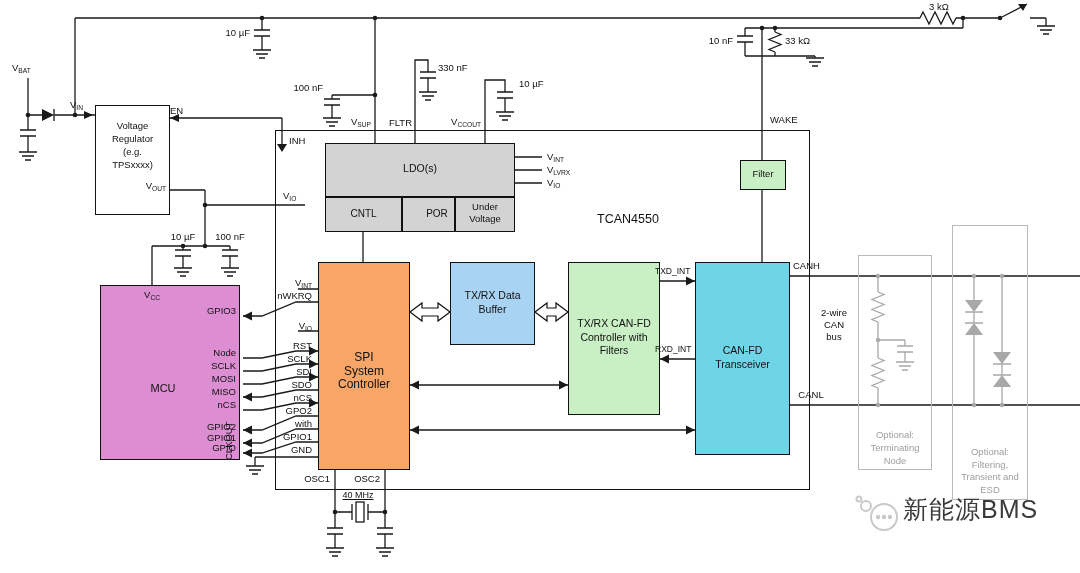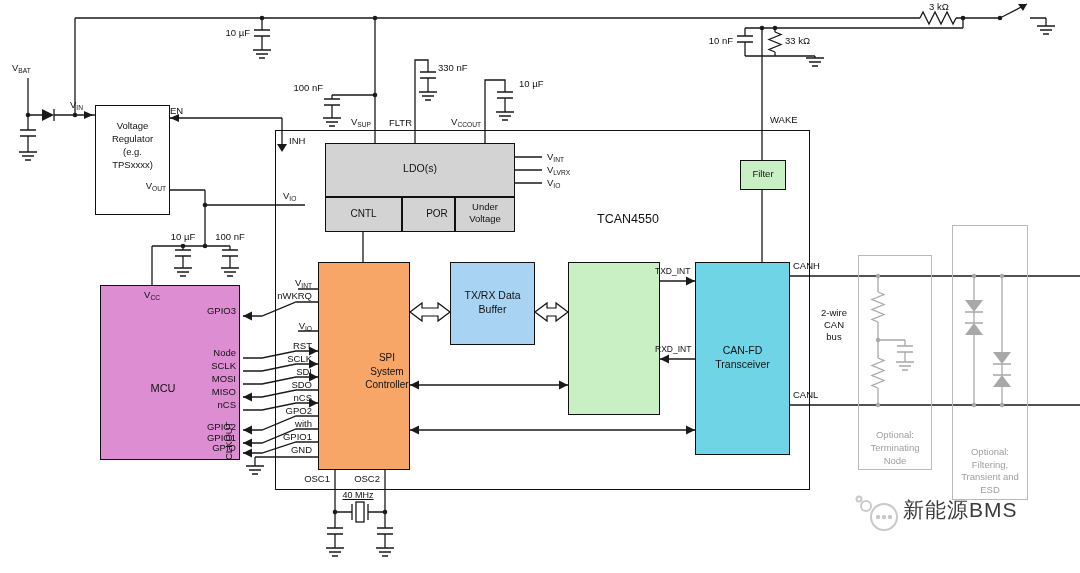--- a/index.html
+++ b/index.html
@@ -7,21 +7,21 @@
           font-family:"Liberation Sans",sans-serif;}
   #wires{position:absolute;left:0;top:0;z-index:1;}
   .blk{position:absolute;box-sizing:border-box;border:1.4px solid #111;z-index:2;}
   .lbl{position:absolute;font-size:9.5px;line-height:11px;color:#111;z-index:3;white-space:pre-line;}
   .c{text-align:center;}
   .r{text-align:right;}
   .bl{line-height:13.5px;}
   sub{font-size:0.7em;vertical-align:-0.28em;}
   .gray{color:#9e9e9e;}
   .vt{writing-mode:vertical-rl;transform:rotate(180deg);}
-  .wm{font-size:21px;color:#3a3a3a;letter-spacing:1px;}
+  .wm{font-size:25px;color:#3a3a3a;letter-spacing:1px;}
 </style>
 </head>
 <body>
 
 <div id="canvas">
 
   <svg id="wires" width="1080" height="573" viewBox="0 0 1080 573">
     <defs>
       <g id="g">
           <path d="M-9,0 H9 M-6,4 H6 M-3,8 H3"></path>
@@ -175,25 +175,28 @@
 
   <div class="lbl c bl" style="left:95px;top:119px;width:75px;line-height:13px;">Voltage
 Regulator
 (e.g.
 TPSxxxx)</div>
   <div class="lbl c" style="left:325px;top:163px;width:190px;font-size:10.5px;">LDO(s)</div>
   <div class="lbl c" style="left:325px;top:208px;width:77px;font-size:10px;">CNTL</div>
   <div class="lbl c" style="left:402px;top:208px;width:54px;font-size:10px;margin-left:8px;">POR</div>
   <div class="lbl c" style="left:455px;top:201px;width:60px;line-height:12px;">Under
 Voltage</div>
-  <div class="lbl c bl" style="left:318px;top:351px;width:92px;font-size:10px;margin-left:23px;">SPI
+  <div class="lbl c bl" style="left:318px;top:351px;width:92px;font-size:12px;">SPI
 System
 Controller</div>
   <div class="lbl c bl" style="left:450px;top:289px;width:85px;font-size:10.5px;">TX/RX Data
 Buffer</div>
+  <div class="lbl c bl" style="left:568px;top:317px;width:92px;font-size:10.5px;">TX/RX CAN-FD
+Controller with
+Filters</div>
   <div class="lbl c bl" style="left:695px;top:344px;width:95px;font-size:10.5px;">CAN-FD
 Transceiver</div>
   <div class="lbl c" style="left:740px;top:168px;width:46px;">Filter</div>
   <div class="lbl c" style="left:128px;top:383px;width:70px;font-size:11px;">MCU</div>
   <div class="lbl" style="left:597px;top:214px;font-size:12.5px;">TCAN4550</div>
   <div class="lbl vt" style="left:223px;top:406px;height:54px;">CLKOUT</div>
 
   <div class="lbl" style="left:12px;top:62px;width:34px;"><span>V</span><sub>BAT</sub></div>
   <div class="lbl" style="left:70px;top:99px;width:24px;"><span>V</span><sub>IN</sub></div>
   <div class="lbl" style="left:170px;top:105px;width:24px;">EN</div>
@@ -240,21 +243,21 @@
   <div class="lbl r" style="left:186px;top:373px;width:50px;">MOSI</div>
   <div class="lbl r" style="left:186px;top:386px;width:50px;">MISO</div>
   <div class="lbl r" style="left:186px;top:399px;width:50px;">nCS</div>
   <div class="lbl r" style="left:186px;top:421px;width:50px;">GPIO2</div>
   <div class="lbl r" style="left:186px;top:432px;width:50px;">GPIO1</div>
   <div class="lbl r" style="left:186px;top:442px;width:50px;">GPIO</div>
 
   <div class="lbl" style="left:655px;top:266px;width:48px;font-size:8.5px;">TXD_INT</div>
   <div class="lbl" style="left:655px;top:344px;width:48px;font-size:8.5px;">RXD_INT</div>
   <div class="lbl" style="left:793px;top:260px;width:36px;">CANH</div>
-  <div class="lbl" style="left:793px;top:389px;width:36px;">CANL</div>
+  <div class="lbl" style="left:793px;top:389px;width:36px;text-align:center;">CANL</div>
   <div class="lbl r" style="left:296px;top:473px;width:34px;">OSC1</div>
   <div class="lbl r" style="left:346px;top:473px;width:34px;">OSC2</div>
   <div class="lbl c" style="left:336px;top:490px;width:44px;font-size:9px;text-decoration:underline;">40 MHz</div>
   <div class="lbl c" style="left:812px;top:307px;width:44px;line-height:12px;">2-wire
 CAN
 bus</div>
   <div class="lbl c gray" style="left:856px;top:428px;width:78px;line-height:13px;">Optional:
 Terminating
 Node</div>
   <div class="lbl c gray" style="left:950px;top:446px;width:80px;line-height:12.5px;">Optional:

